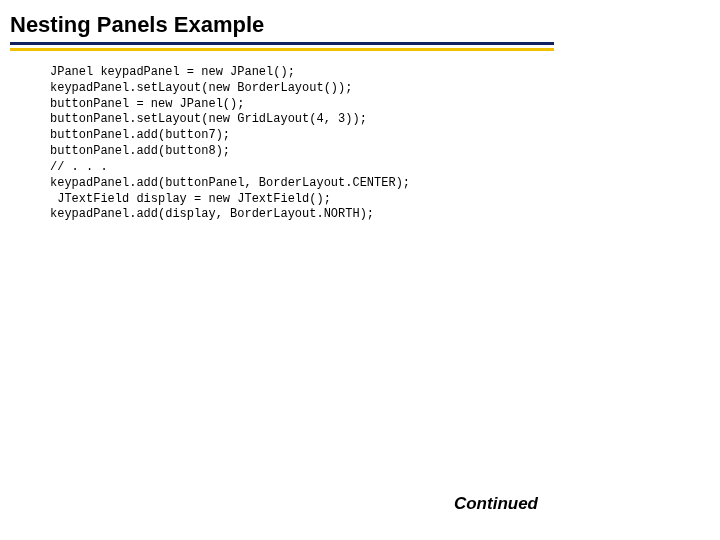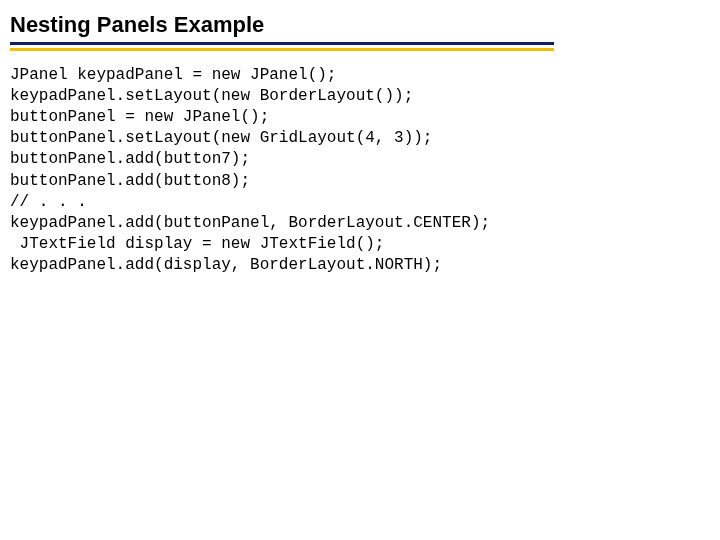--- a/index.html
+++ b/index.html
@@ -35,24 +35,25 @@
     margin-bottom: 14px;
   }
   .subtitle {
     font-size: 22px;
     color: #000;
     margin: 0 0 22px 0;
     font-weight: normal;
   }
   .code {
     font-family: "Courier New", Courier, monospace;
-    font-size: 16px;
+    font-size: 12px;
     line-height: 1.32;
     white-space: pre;
     color: #000;
+    margin-left: 40px;
   }
   .continued {
     position: absolute;
     bottom: 26px;
     right: 34px;
     font-size: 17px;
     font-weight: bold;
     font-style: italic;
     color: #000;
   }
@@ -67,13 +68,14 @@
   <div class="code">JPanel keypadPanel = new JPanel();
 keypadPanel.setLayout(new BorderLayout());
 buttonPanel = new JPanel();
 buttonPanel.setLayout(new GridLayout(4, 3));
 buttonPanel.add(button7);
 buttonPanel.add(button8);
 // . . .
 keypadPanel.add(buttonPanel, BorderLayout.CENTER);
  JTextField display = new JTextField();
 keypadPanel.add(display, BorderLayout.NORTH);</div>
+  <div class="continued">Continued</div>
 </div>
 
 </body></html>

